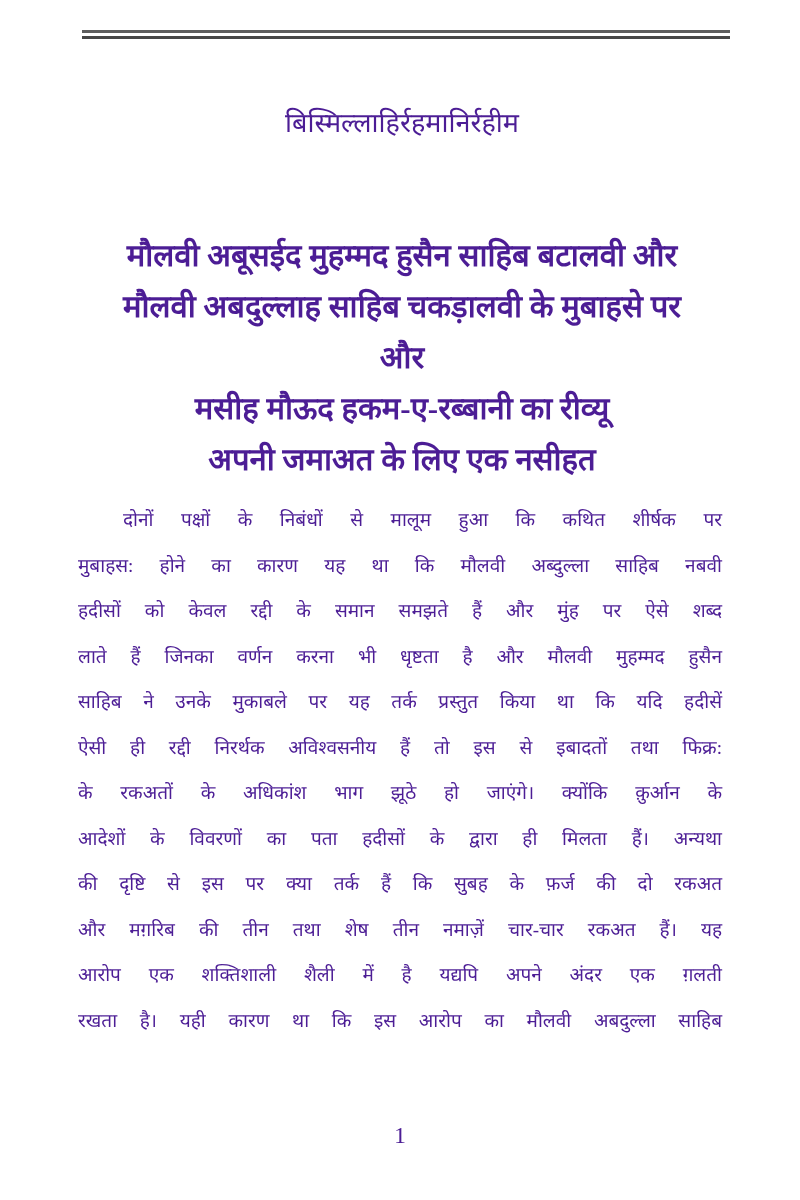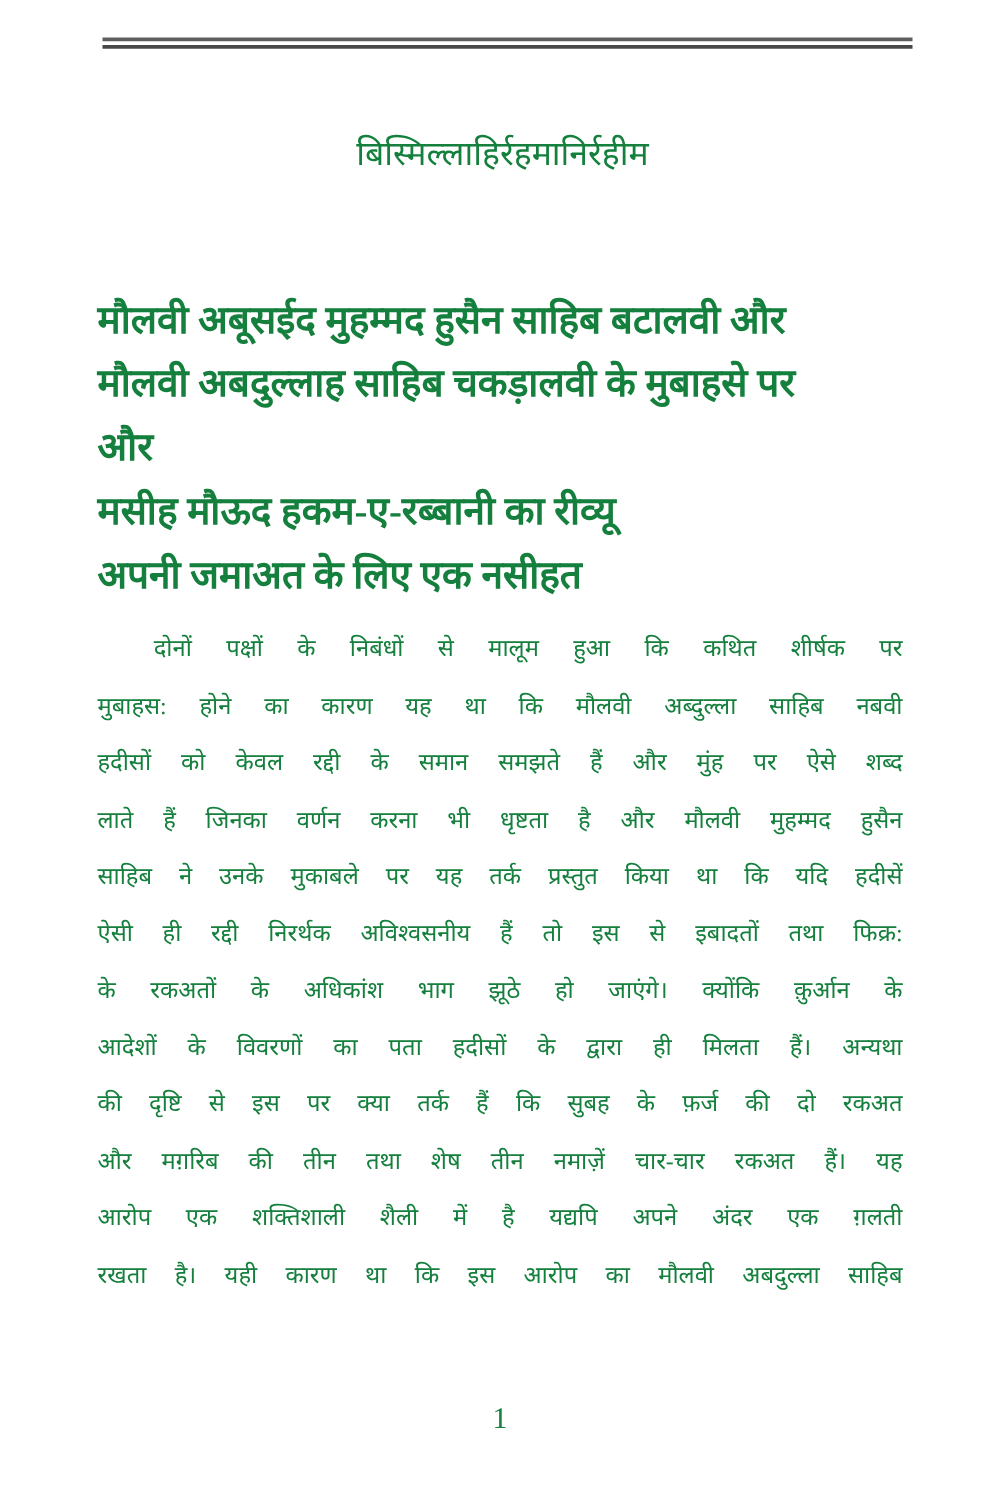--- a/index.html
+++ b/index.html
@@ -5,21 +5,21 @@
   html, body {
     margin: 0;
     padding: 0;
     background: #ffffff;
   }
   .page {
     position: relative;
     width: 800px;
     height: 1200px;
     background: #ffffff;
-    color: #15803d;
+    color: #4c1d95;
     font-family: "Liberation Serif", "DejaVu Serif", serif;
     overflow: hidden;
   }
   
   .rule-wrap {
     position: absolute;
     top: 30px;
     left: 82px;
     right: 70px;
   }
@@ -41,20 +41,21 @@
     text-align: center;
     font-size: 27px;
     line-height: 47px;
   }
   
   .title-block {
     position: absolute;
     top: 230px;
     left: 78px;
     right: 74px;
+    text-align: center;
     font-weight: bold;
     font-size: 31px;
     line-height: 51px;
   }
   
   .body-block {
     position: absolute;
     top: 497px;
     left: 78px;
     right: 78px;

